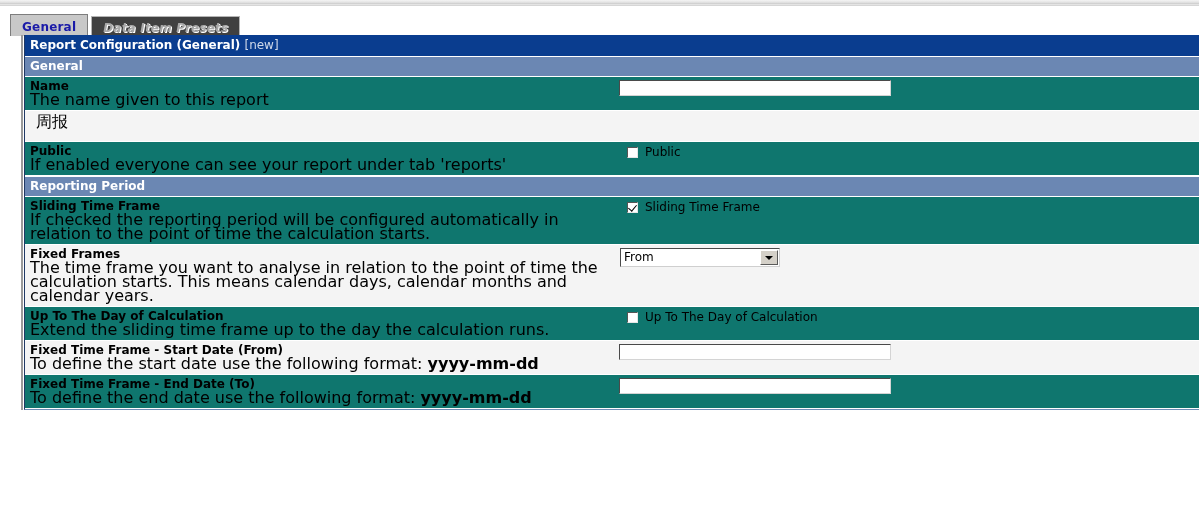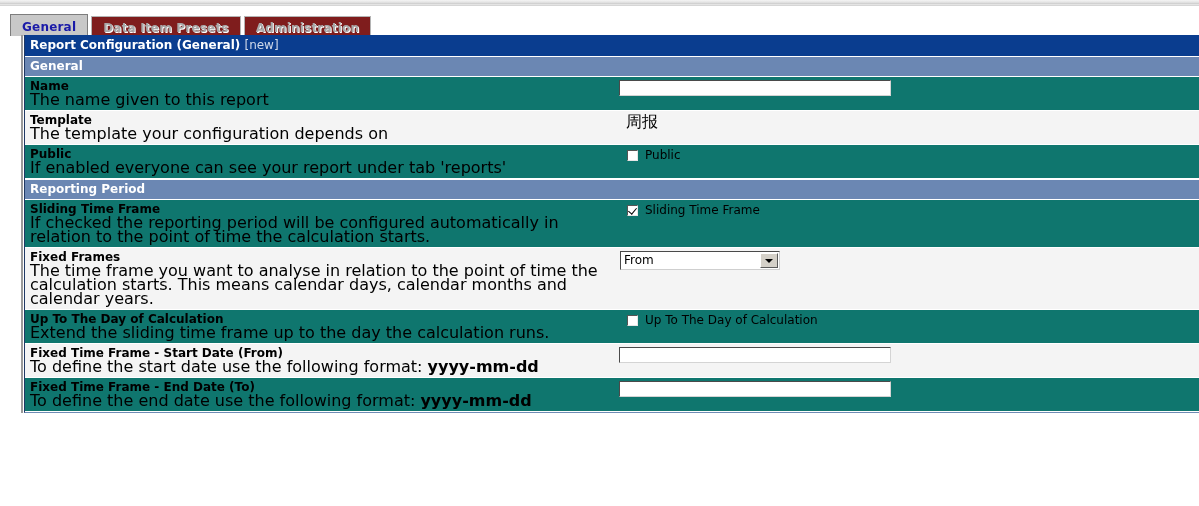--- a/index.html
+++ b/index.html
@@ -58,24 +58,25 @@
     cursor: default;
   }
   .tab.active {
     background: #c8c8c8;
     color: #1a1aa8;
     border-color: #7d7d7d;
     height: 22px;
     line-height: 20px;
   }
   .tab.inactive {
-    background: #7f1d1d;
+    background: #404040;
     color: #a8a8a8;
     border-color: #b4b4b4;
     text-shadow: 1px 1px 0 #ffffff;
+    font-style: italic;
   }
 
   
   .panel {
     position: absolute;
     left: 21px; top: 35px;
     width: 1189px;
     border-left: 2px solid #9a9a9a;
     box-sizing: border-box;
   }
@@ -237,21 +238,20 @@
 </style>
 </head>
 <body>
 
 <div class="top-strip"></div>
 <div class="top-strip-line"></div>
 
 <div class="tabbar">
   <div class="tab active">General</div>
   <div class="tab inactive">Data Item Presets</div>
-  <div class="tab inactive">Administration</div>
 </div>
 
 <div class="panel">
   <div class="panel-inner">
 
     <div class="titlebar">
       <span>Report Configuration (General)</span>
       <span class="tag">[new]</span>
     </div>
 
@@ -261,24 +261,20 @@
       <div class="cell-label">
         <div class="lbl-title">Name</div>
         <div class="lbl-desc">The name given to this report</div>
       </div>
       <div class="cell-value">
         <input class="txt" type="text" value="" style="">
       </div>
     </div>
 
     <div class="row shade-b">
-      <div class="cell-label">
-        <div class="lbl-title">Template</div>
-        <div class="lbl-desc">The template your configuration depends on</div>
-      </div>
       <div class="cell-value">
         <div class="tf-value">周报</div>
       </div>
     </div>
 
     <div class="row shade-a">
       <div class="cell-label">
         <div class="lbl-title">Public</div>
         <div class="lbl-desc">If enabled everyone can see your report under tab 'reports'</div>
       </div>

